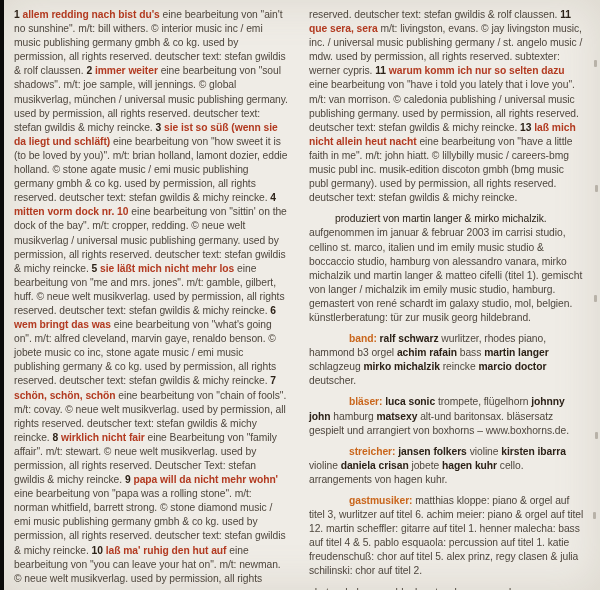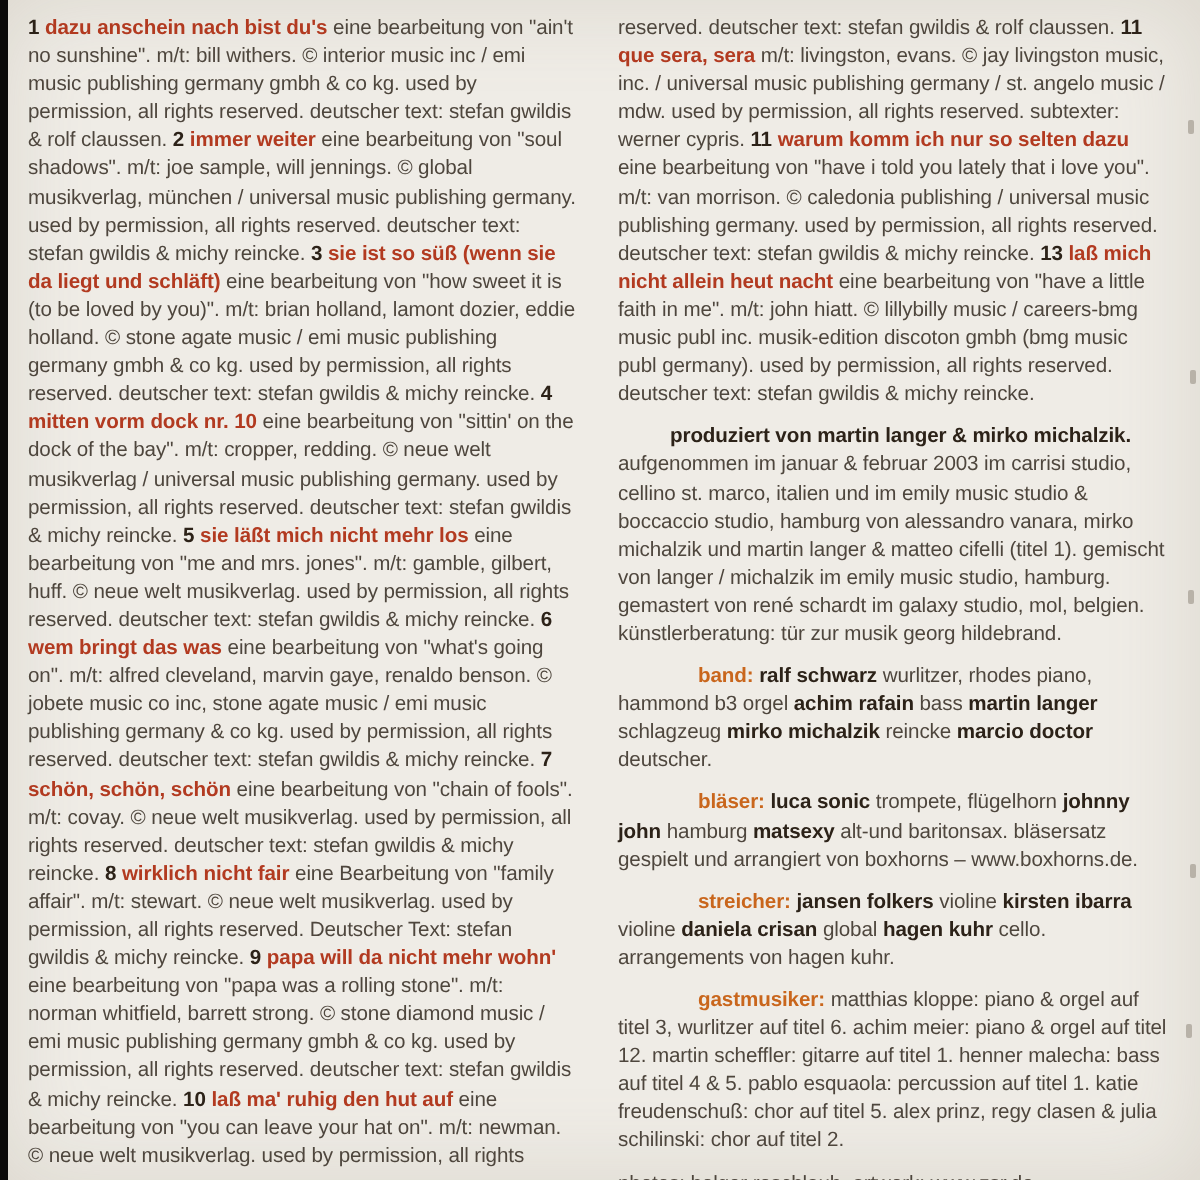--- a/index.html
+++ b/index.html
@@ -14,34 +14,34 @@
     position:absolute;left:14px;top:8px;width:570px;
     column-count:2;column-gap:20px;
     font-size:10.3px;line-height:14.1px;letter-spacing:-0.05px;
     color:#4e463d;text-align:left;orphans:1;widows:1;
   }
   .flow p{margin:0 0 7px;}
   .num{font-weight:700;color:#2c2218;}
   .title{font-weight:700;color:#b23a20;}
   .label{font-weight:700;color:#c9661c;margin-left:40px;}
   .name{font-weight:700;color:#2c2218;}
-  .prod-heading{display:block;font-weight:700;color:#2c2218;padding-left:26px;}
+  .prod-heading{display:block;font-weight:400;color:#2c2218;padding-left:26px;}
   .scan-mark{position:absolute;width:3px;height:7px;background:#b8b2a8;border-radius:1px;}
 </style>
 </head>
 <body>
 
 <div class="page">
   <div class="edge-bar"></div>
 
   <div class="flow">
 
     <p>
       <span class="num">1</span>
-      <span class="title">dazu anschein nach bist du's</span>
+      <span class="title">allem redding nach bist du's</span>
       <span class="body">eine bearbeitung von "ain't no sunshine". m/t: bill withers. © interior music inc / emi music publishing germany gmbh &amp; co kg. used by permission, all rights reserved. deutscher text: stefan gwildis &amp; rolf claussen.</span>
       <span class="num">2</span>
       <span class="title">immer weiter</span>
       <span class="body">eine bearbeitung von "soul shadows". m/t: joe sample, will jennings. © global musikverlag, münchen / universal music publishing germany. used by permission, all rights reserved. deutscher text: stefan gwildis &amp; michy reincke.</span>
       <span class="num">3</span>
       <span class="title">sie ist so süß (wenn sie da liegt und schläft)</span>
       <span class="body">eine bearbeitung von "how sweet it is (to be loved by you)". m/t: brian holland, lamont dozier, eddie holland. © stone agate music / emi music publishing germany gmbh &amp; co kg. used by permission, all rights reserved. deutscher text: stefan gwildis &amp; michy reincke.</span>
       <span class="num">4</span>
       <span class="title">mitten vorm dock nr. 10</span>
       <span class="body">eine bearbeitung von "sittin' on the dock of the bay". m/t: cropper, redding. © neue welt musikverlag / universal music publishing germany. used by permission, all rights reserved. deutscher text: stefan gwildis &amp; michy reincke.</span>
@@ -103,21 +103,21 @@
       <span class="body">alt-und baritonsax. bläsersatz gespielt und arrangiert von boxhorns – www.boxhorns.de.</span>
     </p>
 
     <p>
       <span class="label">streicher:</span>
       <span class="name">jansen folkers</span>
       <span class="body">violine</span>
       <span class="name">kirsten ibarra</span>
       <span class="body">violine</span>
       <span class="name">daniela crisan</span>
-      <span class="body">global</span>
+      <span class="body">jobete</span>
       <span class="name">hagen kuhr</span>
       <span class="body">cello. arrangements von hagen kuhr.</span>
     </p>
 
 
     <p>
       <span class="label">gastmusiker:</span>
       <span class="body">matthias kloppe: piano &amp; orgel auf titel 3, wurlitzer auf titel 6. achim meier: piano &amp; orgel auf titel 12. martin scheffler: gitarre auf titel 1. henner malecha: bass auf titel 4 &amp; 5. pablo esquaola: percussion auf titel 1. katie freudenschuß: chor auf titel 5. alex prinz, regy clasen &amp; julia schilinski: chor auf titel 2.</span>
     </p>
 

